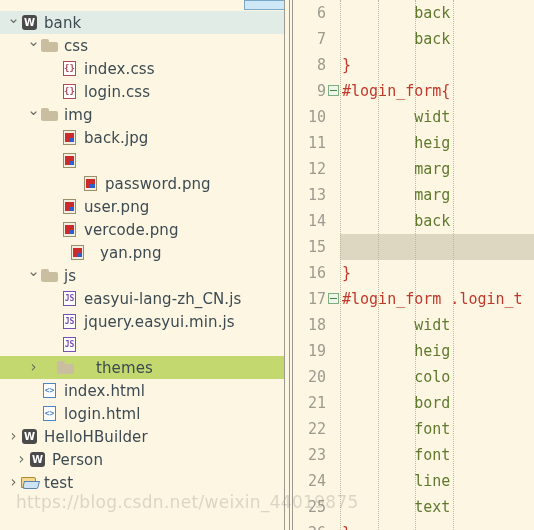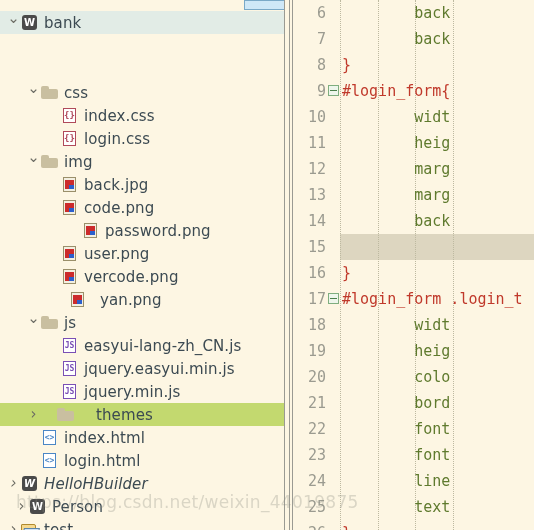--- a/index.html
+++ b/index.html
@@ -327,21 +327,21 @@
     <div class="h-scrollbar-track">
       <div class="h-scrollbar-thumb"></div>
     </div>
 
     <div id="tree">
         <div class="row selected" style="padding-left: 6px;">
           <span class="arrow open"></span>
           <span class="ico ico-proj"></span>
           <span class="label">bank</span>
         </div>
-        <div class="row" style="padding-left: 26px; margin-top: 47px;">
+        <div class="row" style="padding-left: 26px;">
           <span class="arrow open"></span>
           <span class="ico ico-folder"></span>
           <span class="label">css</span>
         </div>
         <div class="row" style="padding-left: 46px;">
           <span class="arrow none"></span>
           <span class="ico ico-file ico-css">
             <span class="page"></span>
             <span class="glyph">{}</span>
           </span>
@@ -369,21 +369,20 @@
           </span>
           <span class="label">back.jpg</span>
         </div>
         <div class="row" style="padding-left: 46px;">
           <span class="arrow none"></span>
           <span class="ico ico-file ico-img">
             <span class="page"></span>
             <span class="pic"></span>
             <span class="pic2"></span>
           </span>
-          <span class="label">code.png</span>
         </div>
         <div class="row" style="padding-left: 67px;">
           <span class="arrow none"></span>
           <span class="ico ico-file ico-img">
             <span class="page"></span>
             <span class="pic"></span>
             <span class="pic2"></span>
           </span>
           <span class="label">password.png</span>
         </div>
@@ -434,21 +433,20 @@
             <span class="glyph">JS</span>
           </span>
           <span class="label">jquery.easyui.min.js</span>
         </div>
         <div class="row" style="padding-left: 46px;">
           <span class="arrow none"></span>
           <span class="ico ico-file ico-js">
             <span class="page"></span>
             <span class="glyph">JS</span>
           </span>
-          <span class="label">jquery.min.js</span>
         </div>
         <div class="row highlight" style="padding-left: 26px; gap: 16px;">
           <span class="arrow closed"></span>
           <span class="ico ico-folder"></span>
           <span class="label">themes</span>
         </div>
         <div class="row" style="padding-left: 26px;">
           <span class="arrow none"></span>
           <span class="ico ico-file ico-html">
             <span class="page"></span>
@@ -457,21 +455,21 @@
           <span class="label">index.html</span>
         </div>
         <div class="row" style="padding-left: 26px;">
           <span class="arrow none"></span>
           <span class="ico ico-file ico-html">
             <span class="page"></span>
             <span class="glyph">&lt;&gt;</span>
           </span>
           <span class="label">login.html</span>
         </div>
-        <div class="row" style="padding-left: 6px; font-style: italic;">
+        <div class="row" style="padding-left: 6px;">
           <span class="arrow closed"></span>
           <span class="ico ico-proj"></span>
           <span class="label">HelloHBuilder</span>
         </div>
         <div class="row" style="padding-left: 6px; margin-left: 8px;">
           <span class="arrow closed"></span>
           <span class="ico ico-proj"></span>
           <span class="label">Person</span>
         </div>
         <div class="row" style="padding-left: 6px;">

